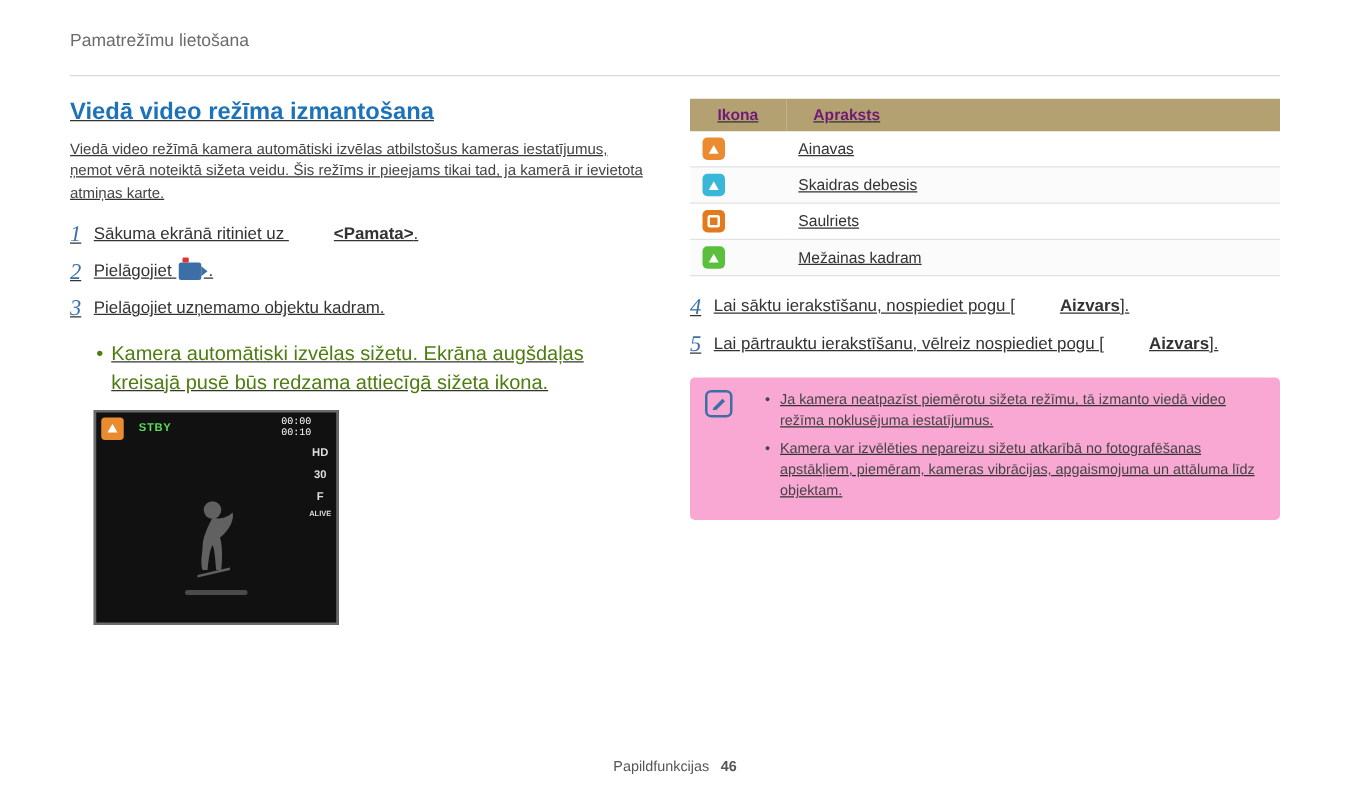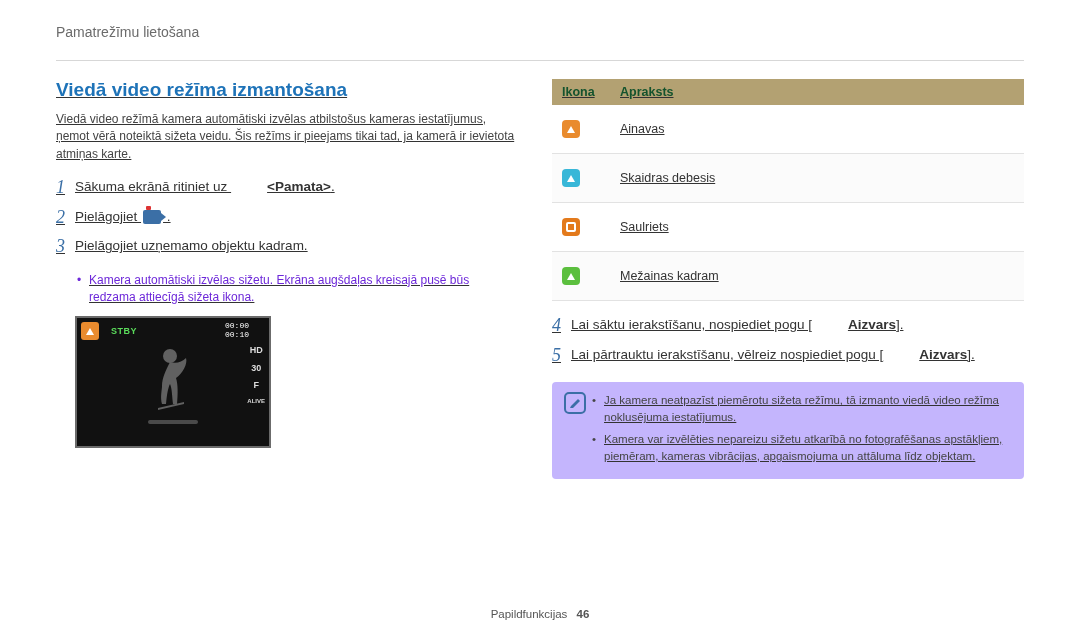--- a/index.html
+++ b/index.html
@@ -11,41 +11,41 @@
   .col-left { flex: 0 0 460px; }
   .col-right { flex: 1; }
   .title { font-size: 19px; color: #1e73b8; margin-bottom: 10px; font-weight: 600; }
   .intro { font-size: 12px; color: #444; line-height: 1.45; margin-bottom: 14px; }
   .steps { list-style: none; }
   .steps > li { display: flex; align-items: flex-start; gap: 10px; margin-bottom: 8px; }
   .step-num { font-family: Georgia, 'Times New Roman', serif; font-style: italic; font-size: 18px; color: #3b6fa6; flex: 0 0 auto; line-height: 1.2; }
   .step-text { font-size: 13.5px; color: #333; line-height: 1.5; }
   .step-text b { font-weight: 700; margin-left: 36px; }
   .sub { list-style: none; margin-top: 4px; }
-  .sub li { font-size: 12px; color: #6d28d9; line-height: 1.45; padding-left: 14px; position: relative; margin-top: 15px; }
+  .sub li { font-size: 16px; color: #4d7c0f; line-height: 1.45; padding-left: 14px; position: relative; margin-top: 15px; }
   .sub li::before { content: "•"; position: absolute; left: 2px; top: 0; }
   .inline-icon { display: inline-flex; vertical-align: middle; margin: 0 2px; }
   .table { width: 100%; border-collapse: collapse; font-size: 12.5px; }
-  .table th { background: #b3a172; color: #14532d; text-align: left; font-weight: 700; padding: 6px 10px; }
+  .table th { background: #b3a172; color: #701a75; text-align: left; font-weight: 700; padding: 6px 22px; }
   .table th:first-child { width: 58px; }
-  .table td { border-bottom: 1px solid #e2e2e2; padding: 15px 10px; vertical-align: middle; }
+  .table td { border-bottom: 1px solid #e2e2e2; padding: 5px 10px; vertical-align: middle; }
   .table tr:nth-child(even) td { background: #fbfbfb; }
   .sq { display: inline-flex; width: 18px; height: 18px; border-radius: 4px; align-items: center; justify-content: center; }
   .sq-orange { background: #e98b2e; }
   .sq-orange2 { background: #e37a1c; }
   .sq-sky   { background: #38b7d8; }
   .sq-green { background: #5bbf3e; }
   .tri { width: 0; height: 0; border-left: 4px solid transparent; border-right: 4px solid transparent; border-bottom: 7px solid #fff; }
   .sunset { width: 10px; height: 10px; border: 2px solid #fff; border-radius: 2px; }
-  .note-box { display: flex; gap: 6px; background: #c4b5fd; border-radius: 4px; padding: 10px 12px; margin-top: 16px; }
+  .note-box { display: flex; gap: 26px; background: #f9a8d4; border-radius: 4px; padding: 10px 12px; margin-top: 16px; }
   .note-icon { flex: 0 0 auto; width: 22px; height: 22px; border: 2px solid #3b6fa6; border-radius: 5px; display: flex; align-items: center; justify-content: center; color: #3b6fa6; font-weight: bold; font-size: 14px; }
   .note-list { list-style: none; font-size: 11.5px; color: #444; line-height: 1.5; }
   .note-list li { position: relative; padding-left: 12px; margin-bottom: 4px; }
   .note-list li::before { content: "•"; position: absolute; left: 0; top: 0; }
-  .shot { width: 196px; height: 132px; background: #111; border: 2px solid #6b6b6b; margin-top: 10px; position: relative; }
+  .shot { width: 196px; height: 172px; background: #111; border: 2px solid #6b6b6b; margin-top: 10px; position: relative; }
   .shot-topbar { position: absolute; top: 4px; left: 4px; display: flex; align-items: center; gap: 12px; }
   .shot .ico-mode { width: 18px; height: 18px; background: #e98b2e; border-radius: 3px; display:flex; align-items:center; justify-content:center; }
   .shot .stby { color: #5bdc5b; font-size: 9px; font-weight: bold; letter-spacing: 0.5px; }
   .shot .trec { position:absolute; top:4px; right:20px; color:#fff; font-size:8px; text-align:right; line-height:1.1; font-family: "Courier New", monospace; }
   .shot .rightbar { position: absolute; right: 4px; top: 26px; display: flex; flex-direction: column; gap: 4px; align-items: center; }
   .shot .rightbar span { color: #ddd; font-size: 9px; font-weight: bold; }
   .skater { position: absolute; left: 50%; bottom: 14px; transform: translateX(-50%); }
   .skater svg { display:block; }
   .footer { position: absolute; bottom: 10px; left: 0; right: 0; text-align: center; font-size: 11.5px; color: #555; }
   .footer .pnum { font-weight: 700; margin-left: 6px; text-align: center; }

